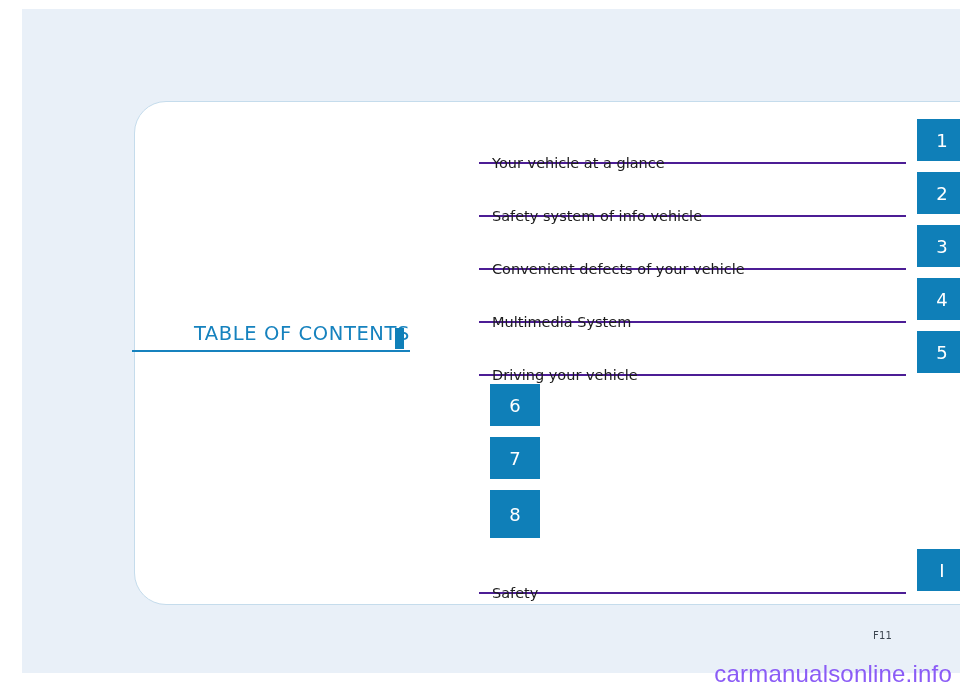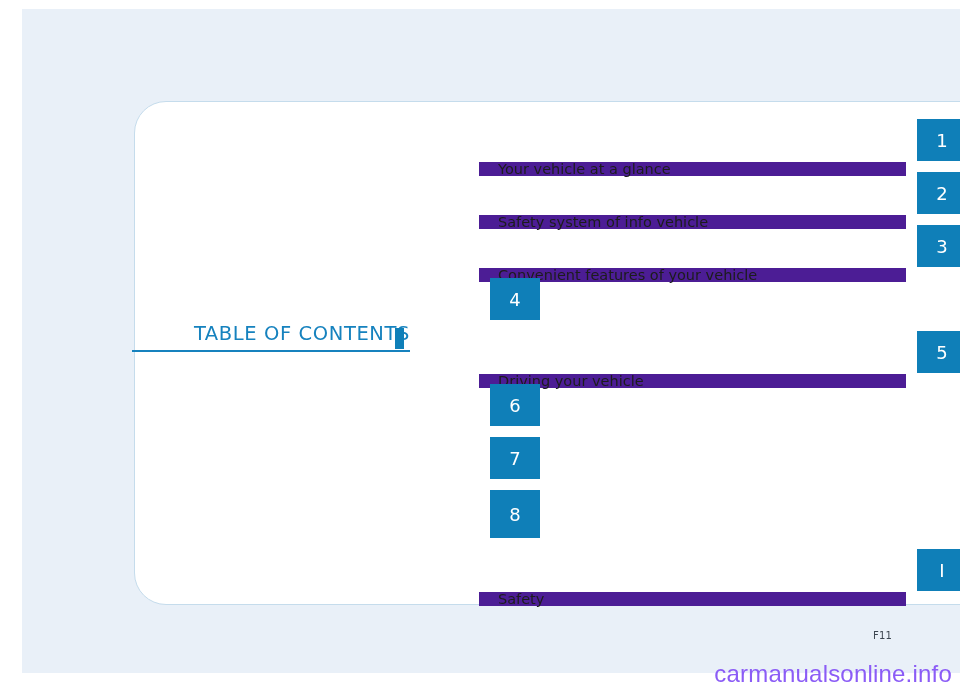--- a/index.html
+++ b/index.html
@@ -89,21 +89,21 @@
     display: flex;
     align-items: stretch;
     margin-bottom: 11px;
     height: 42px;
   }
   .toc-row.tall { height: 48px; }
 
   .toc-row-box {
     width: 427px;
     background: #ffffff;
-    border: 7px solid #4c1d95;
+    border: 1px solid #4c1d95;
     display: flex;
     align-items: center;
     padding: 0 0 0 12px;
     margin-top: 43px;
   }
   .toc-row-text {
     color: #1c1c1c;
     font-size: 14.5px;
     line-height: 17px;
     font-family: "DejaVu Sans", "Liberation Sans", sans-serif;
@@ -167,25 +167,28 @@
           <div class="toc-row-num">1</div>
         </div>
         <div class="toc-row">
           <div class="toc-row-box">
             <span class="toc-row-text">Safety system of info vehicle</span>
           </div>
           <div class="toc-row-num">2</div>
         </div>
         <div class="toc-row">
           <div class="toc-row-box">
-            <span class="toc-row-text">Convenient features of your vehicle</span>
+            <span class="toc-row-text">Convenient defects of your vehicle</span>
           </div>
           <div class="toc-row-num">3</div>
         </div>
         <div class="toc-row">
+          <div class="toc-row-box">
+            <span class="toc-row-text">Multimedia System</span>
+          </div>
           <div class="toc-row-num">4</div>
         </div>
         <div class="toc-row">
           <div class="toc-row-box">
             <span class="toc-row-text">Driving your vehicle</span>
           </div>
           <div class="toc-row-num">5</div>
         </div>
         <div class="toc-row">
           <div class="toc-row-num">6</div>

